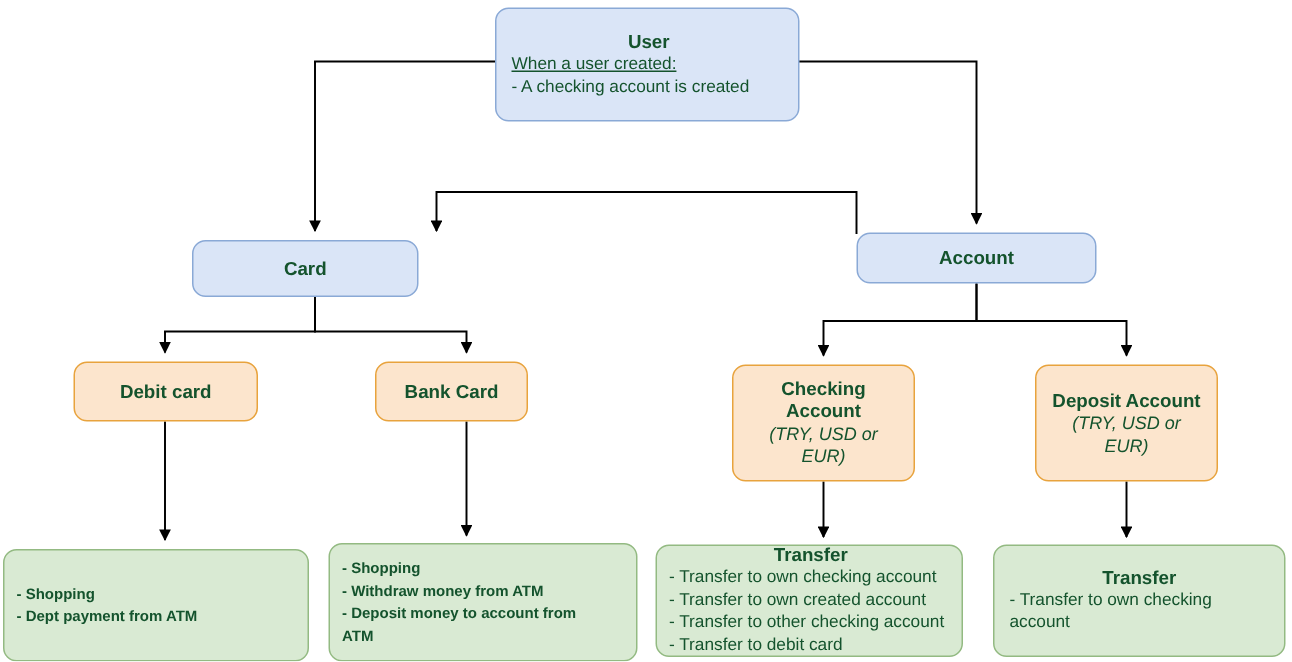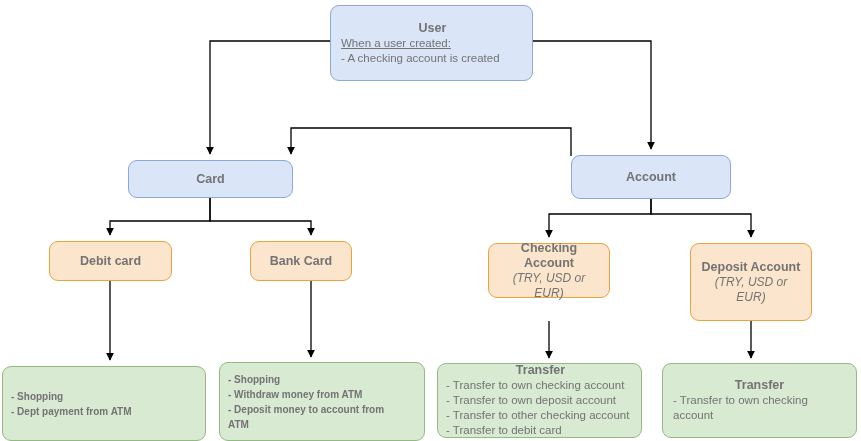--- a/index.html
+++ b/index.html
@@ -29,21 +29,21 @@
   }
   .node {
     position: absolute;
     box-sizing: border-box;
     border-radius: 9px;
     border-width: 1px;
     border-style: solid;
     display: flex;
     flex-direction: column;
     justify-content: center;
-    color: #737373;
+    color: #14532d;
     z-index: 2;
   }
   .node.blue {
     background: #dae5f7;
     border-color: #8aa9d6;
   }
   .node.orange {
     background: #fce5cd;
     border-color: #e8a33d;
   }
@@ -124,37 +124,37 @@
       <path d="M 751 321 L 751 358" marker-end="url(#arrow)"></path>
     </g>
   </svg>
 
   <div class="node blue body-block" style="left:330px; top:5px; width:203px; height:76px;">
     <div class="n-title">User</div>
     <div class="n-lead">When a user created:</div>
     <div class="n-line">- A checking account is created</div>
   </div>
 
-  <div class="node blue pad-c" style="left:128px; top:160px; width:165px; height:38px;">
+  <div class="node blue pad-c" style="left:128px; top:160px; width:151px; height:38px;">
     <div class="n-title">Card</div>
   </div>
 
-  <div class="node blue pad-c" style="left:571px; top:155px; width:160px; height:44px;">
+  <div class="node blue pad-c" style="left:571px; top:155px; width:160px; height:34px;">
     <div class="n-title">Account</div>
   </div>
 
   <div class="node orange pad-c" style="left:49px; top:241px; width:123px; height:40px;">
     <div class="n-title">Debit card</div>
   </div>
 
   <div class="node orange pad-c" style="left:250px; top:241px; width:102px; height:40px;">
     <div class="n-title">Bank Card</div>
   </div>
 
-  <div class="node orange pad-c" style="left:488px; top:243px; width:122px; height:55px;">
+  <div class="node orange pad-c" style="left:488px; top:243px; width:122px; height:78px;">
     <div class="n-title">Checking Account</div>
     <div class="n-sub">(TRY, USD or EUR)</div>
   </div>
 
   <div class="node orange pad-c" style="left:690px; top:243px; width:122px; height:78px;">
     <div class="n-title">Deposit Account</div>
     <div class="n-sub">(TRY, USD or EUR)</div>
   </div>
 
   <div class="node green pad-l" style="left:2px; top:366px; width:204px; height:75px;">
@@ -165,21 +165,21 @@
   <div class="node green pad-l" style="left:219px; top:362px; width:206px; height:79px;">
     <div class="n-line bold">- Shopping</div>
     <div class="n-line bold">- Withdraw money from ATM</div>
     <div class="n-line bold">- Deposit money to account from</div>
     <div class="n-line bold">ATM</div>
   </div>
 
   <div class="node green pad-l" style="left:437px; top:363px; width:205px; height:75px;">
     <div class="n-title">Transfer</div>
     <div class="n-line">- Transfer to own checking account</div>
-    <div class="n-line">- Transfer to own deposit account</div>
+    <div class="n-line">- Transfer to own created account</div>
     <div class="n-line">- Transfer to other checking account</div>
     <div class="n-line">- Transfer to debit card</div>
   </div>
 
   <div class="node green pad-c centered-only" style="left:662px; top:363px; width:195px; height:75px;">
     <div class="n-title">Transfer</div>
     <div class="n-line">- Transfer to own checking account</div>
   </div>
 
 </div>

